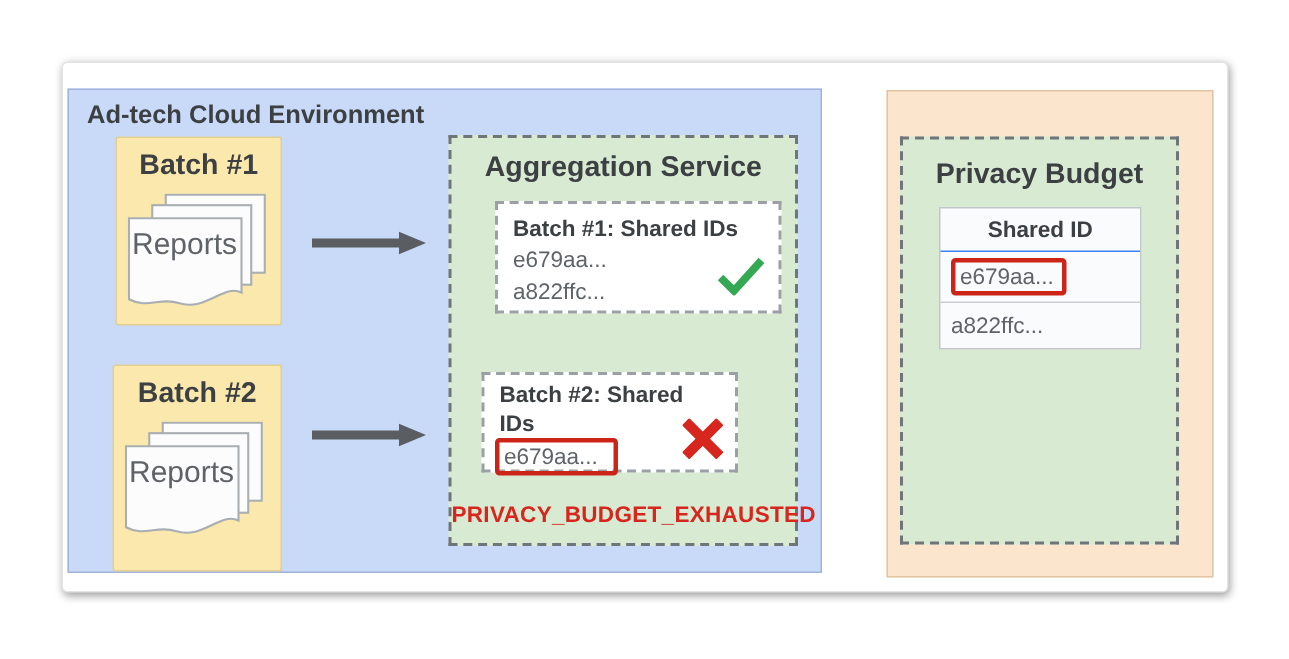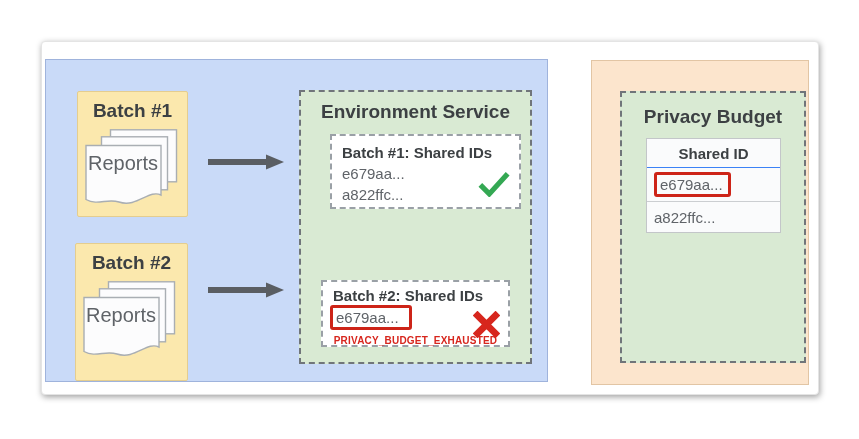--- a/index.html
+++ b/index.html
@@ -29,56 +29,57 @@
   .arrow-1 { top:94px; }
   .arrow-2 { top:222px; }
 
   
   .agg { position:absolute; left:253px; top:30px; width:233px; height:274px;
          background:#d9ead3; border:2px dashed #70757a; }
   .agg-title { position:absolute; top:9px; left:0; right:0; text-align:center;
                font-size:19px; font-weight:bold; color:#3c4043; }
   .result-box { position:absolute; background:#ffffff; border:2px dashed #9aa0a6; }
   .result-1 { left:29px; top:42px; width:191px; height:75px; padding:6px 10px; }
-  .result-2 { left:20px; top:188px; width:189px; height:67px; padding:4px 10px; }
+  .result-2 { left:20px; top:156px; width:171px; height:67px; padding:4px 10px; }
   .result-title { font-size:15px; font-weight:bold; color:#3c4043; line-height:21px; }
   .result-id { font-size:15px; color:#5f6368; line-height:21px; }
   .result-2 .result-title, .result-2 .result-id { line-height:19px; }
   .red-box { display:inline-block; border:3px solid #cd2418; border-radius:3px;
              padding:0 10px 0 3px; margin-left:-3px; }
   .check-icon { position:absolute; right:9px; bottom:10px; }
   .x-icon { position:absolute; right:8px; bottom:7px; }
   .error-label { position:absolute; top:243px; left:0; right:0; text-align:center;
-                 font-size:10px; font-weight:bold; color:#d7261d; letter-spacing:.2px; }
+                 font-size:15px; font-weight:bold; color:#d7261d; letter-spacing:.2px; }
 
   
   .coord { position:absolute; left:549px; top:18px; width:218px; height:325px;
            background:#fce5cd; border:1px solid #e2c5a4; }
   .coord-title { position:absolute; left:11px; top:8px; font-size:19px; font-weight:bold; color:#3c4043; }
-  .privacy { position:absolute; left:28px; top:30px; width:186px; height:272px;
+  .privacy { position:absolute; left:8px; top:30px; width:186px; height:272px;
              background:#d9ead3; border:2px dashed #70757a; }
   .privacy-title { position:absolute; top:13px; left:0; right:0; text-align:center;
                    font-size:19px; font-weight:bold; color:#3c4043; }
   .budget-table { position:absolute; left:24px; top:45px; width:135px;
                   background:#fafbfc; border:1px solid #c3c6c9; }
   .tbl-header { height:29px; line-height:29px; text-align:center; font-size:15px;
                 font-weight:bold; color:#3c4043; border-bottom:1px solid #3b82f6; }
   .tbl-row { display:flex; align-items:center; padding-left:7px; font-size:15px; color:#5f6368; }
   .tbl-row-1 { height:34px; border-bottom:1px solid #cbced1; }
   .tbl-row-2 { height:30px; }
   .red-box-table { display:inline-block; border:3px solid #cd2418; border-radius:3px;
                    padding:1px 5px 1px 3px; }
 </style>
 </head>
 <body>
 
 <div class="canvas">
   <div class="card">
 
     <div class="adtech">
+      <div class="adtech-title">Ad-tech Cloud Environment</div>
 
       <div class="batch-card batch-1">
         <div class="batch-label">Batch #1</div>
         <svg class="papers" width="96" height="82" viewBox="0 0 96 82">
           <rect x="25.5" y="0.8" width="66" height="52" fill="#fcfcfd" stroke="#a9aeb3" stroke-width="1.4"></rect>
           <rect x="16.5" y="7.8" width="66" height="53" fill="#fcfcfd" stroke="#a9aeb3" stroke-width="1.4"></rect>
           <path d="M1,16.5 L76,16.5 L76,66 C64,60 52,79 34,73 C22,69 13,77 1,70.5 Z" fill="#fcfcfd" stroke="#a9aeb3" stroke-width="1.4"></path>
         </svg>
         <div class="reports-label">Reports</div>
       </div>
@@ -96,21 +97,21 @@
       <svg class="flow-arrow arrow-1" viewBox="0 0 76 16">
         <path d="M0,5 H59 V11 H0 Z" fill="#5a5e63"></path>
         <polygon points="58,0.5 76,8 58,15.5" fill="#5a5e63"></polygon>
       </svg>
       <svg class="flow-arrow arrow-2" viewBox="0 0 76 16">
         <path d="M0,5 H59 V11 H0 Z" fill="#5a5e63"></path>
         <polygon points="58,0.5 76,8 58,15.5" fill="#5a5e63"></polygon>
       </svg>
 
       <div class="agg">
-        <div class="agg-title">Environment Service</div>
+        <div class="agg-title">Aggregation Service</div>
 
         <div class="result-box result-1">
           <div class="result-title">Batch #1: Shared IDs</div>
           <div class="result-id">e679aa...</div>
           <div class="result-id">a822ffc...</div>
           <svg class="check-icon" width="32" height="26" viewBox="0 0 34 27">
             <path d="M2.5,14.5 L12,24 L31.5,2.5" fill="none" stroke="#34a853" stroke-width="5.5" stroke-linejoin="miter"></path>
           </svg>
         </div>
 

